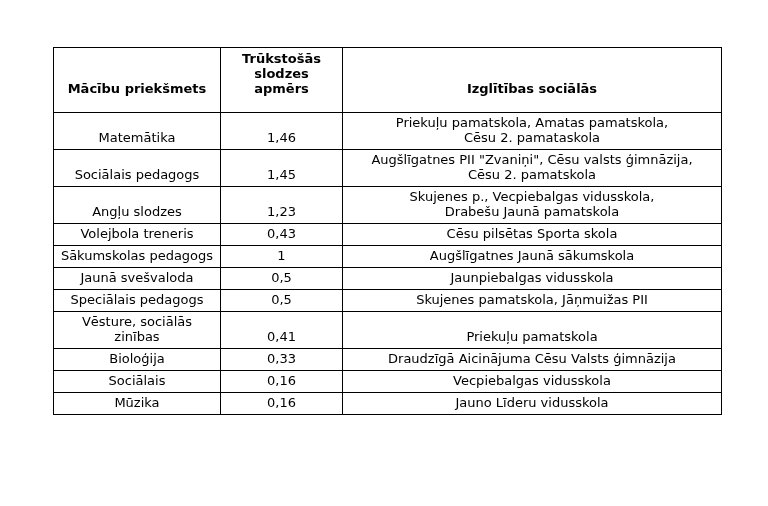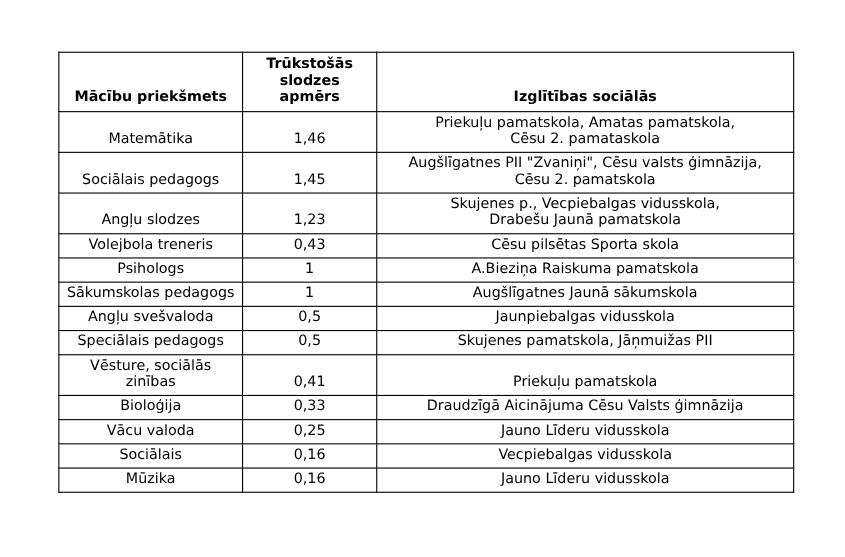--- a/index.html
+++ b/index.html
@@ -35,21 +35,21 @@
     border: 1px solid #000000;
     text-align: center;
     vertical-align: bottom;
     font-size: 13px;
     line-height: 15px;
     overflow: hidden;
   }
   table.data-table th {
     font-weight: bold;
     height: 53px;
-    padding: 3px 4px 5px 4px;
+    padding: 3px 4px 16px 4px;
   }
   table.data-table td {
     padding: 2px 4px 4px 4px;
   }
 </style>
 </head>
 <body>
 
 <div class="page">
   <div class="table-wrap">
@@ -81,55 +81,45 @@
             <td>Angļu slodzes</td>
             <td>1,23</td>
             <td>Skujenes p., Vecpiebalgas vidusskola,<br>Drabešu Jaunā pamatskola</td>
           </tr>
           <tr>
             <td>Volejbola treneris</td>
             <td>0,43</td>
             <td>Cēsu pilsētas Sporta skola</td>
           </tr>
           <tr>
-            <td>Psihologs</td>
-            <td>1</td>
-            <td>A.Bieziņa Raiskuma pamatskola</td>
-          </tr>
-          <tr>
             <td>Sākumskolas pedagogs</td>
             <td>1</td>
             <td>Augšlīgatnes Jaunā sākumskola</td>
           </tr>
           <tr>
-            <td>Angļu svešvaloda</td>
+            <td>Jaunā svešvaloda</td>
             <td>0,5</td>
             <td>Jaunpiebalgas vidusskola</td>
           </tr>
           <tr>
             <td>Speciālais pedagogs</td>
             <td>0,5</td>
             <td>Skujenes pamatskola, Jāņmuižas PII</td>
           </tr>
           <tr>
             <td>Vēsture, sociālās zinības</td>
             <td>0,41</td>
             <td>Priekuļu pamatskola</td>
           </tr>
           <tr>
             <td>Bioloģija</td>
             <td>0,33</td>
             <td>Draudzīgā Aicinājuma Cēsu Valsts ģimnāzija</td>
           </tr>
           <tr>
-            <td>Vācu valoda</td>
-            <td>0,25</td>
-            <td>Jauno Līderu vidusskola</td>
-          </tr>
-          <tr>
             <td>Sociālais</td>
             <td>0,16</td>
             <td>Vecpiebalgas vidusskola</td>
           </tr>
           <tr>
             <td>Mūzika</td>
             <td>0,16</td>
             <td>Jauno Līderu vidusskola</td>
           </tr>
         </tbody>

